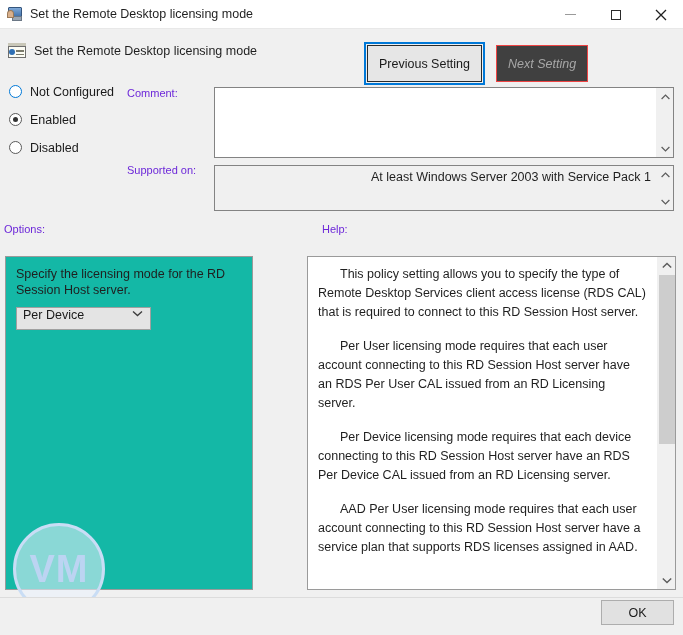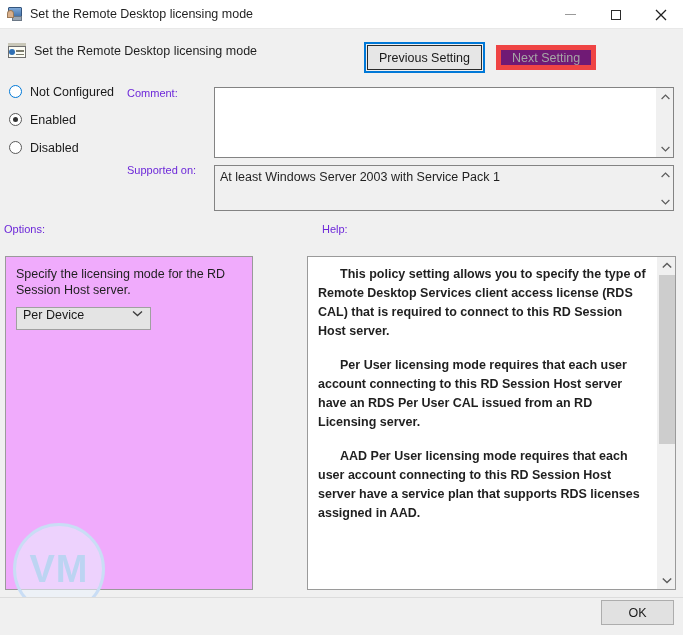--- a/index.html
+++ b/index.html
@@ -126,38 +126,39 @@
     position: absolute;
     left: 367px; top: 45px;
     display: flex;
     gap: 14px;
   }
   .btn {
     font-family: "Liberation Sans", sans-serif;
     font-size: 12.5px;
     background: #e1e1e1;
     border: 1px solid #adadad;
-    height: 25px;
+    height: 37px;
     padding: 0 11px;
     color: #1a1a1a;
     display: inline-flex;
     align-items: center;
     justify-content: center;
     cursor: default;
   }
   .btn.focused {
     border: 1px solid #2b2b2b;
     outline: 2px solid #0078d7;
     outline-offset: 1px;
     background: #e6e6e6;
   }
   .btn.disabled {
     color: #a6a6a6;
-    background: #701a75;
-    border: 5px solid #ef4444;
+    background: #404040;
+    border: 1px solid #ef4444;
+    font-style: italic;
   }
 
   
   #radios {
     position: absolute;
     left: 9px; top: 85px;
     width: 120px;
   }
   .radio-row {
     display: flex; 
@@ -190,20 +191,21 @@
     font-size: 11px;
     color: #6d28d9;
   }
   #lbl-comment { left: 127px; top: 87px; }
   #lbl-supported { left: 127px; top: 164px; }
 
   .scrollbox {
     position: absolute;
     border: 1px solid #838383;
     display: flex;
+    text-align: right;
   }
   .scrollbox .inner {
     flex: 1 1 auto;
     padding: 3px 5px;
     font-size: 12.5px;
     line-height: 16px;
     overflow: hidden;
     color: #1f1f1f;
   }
   .vbar {
@@ -242,21 +244,21 @@
   }
 
   
   #lbl-options { left: 4px; top: 223px; }
   #lbl-help { left: 322px; top: 223px; }
 
   #options-panel {
     position: absolute;
     left: 5px; top: 256px;
     width: 248px; height: 334px;
-    background: #f0abfc;
+    background: #14b8a6;
     border: 1px solid #9a9a9a;
     padding: 9px 10px;
   }
   #opt-desc {
     font-size: 12.5px;
     line-height: 16px;
     color: #1f1f1f;
     margin: 0 0 9px 0;
   }
   #license-select {
@@ -288,21 +290,20 @@
     flex: 1 1 auto;
     padding: 8px 10px 0 10px;
     font-size: 12.5px;
     line-height: 19px;
     color: #1f1f1f;
     overflow: hidden;
   }
   #help-text p {
     margin: 0 1px 15px 0;
     text-indent: 22px;
-    font-weight: bold;
   }
   #help-panel .vbar { width: 18px; flex: 0 0 18px; background:#f0f0f0; }
 
   
   #footer-sep {
     position: absolute;
     left: 0; right: 0; top: 597px;
     height: 1px; background: #dcdcdc;
   }
   #footer {
@@ -435,20 +436,21 @@
           <path d="M1 1.4 L5.5 5.6 L10 1.4" stroke="#3c3c3c" stroke-width="1.3" fill="none"></path>
         </svg>
     </span>
   </div>
 </div>
 
 <div id="help-panel">
   <div id="help-text">
     <p>This policy setting allows you to specify the type of Remote Desktop Services client access license (RDS CAL) that is required to connect to this RD Session Host server.</p>
     <p>Per User licensing mode requires that each user account connecting to this RD Session Host server have an RDS Per User CAL issued from an RD Licensing server.</p>
+    <p>Per Device licensing mode requires that each device connecting to this RD Session Host server have an RDS Per Device CAL issued from an RD Licensing server.</p>
     <p>AAD Per User licensing mode requires that each user account connecting to this RD Session Host server have a service plan that supports RDS licenses assigned in AAD.</p>
 
   </div>
   <div class="vbar">
     <div class="arr up">
       <svg width="10" height="7" viewBox="0 0 10 7">
           <path d="M0.8 5.6 L5 1.4 L9.2 5.6" stroke="#5c5c5c" stroke-width="1.4" fill="none"></path>
         </svg>
     </div>
     <div class="thumb" id="help-thumb" style="height: 168.72px; top: 18px;"></div>

